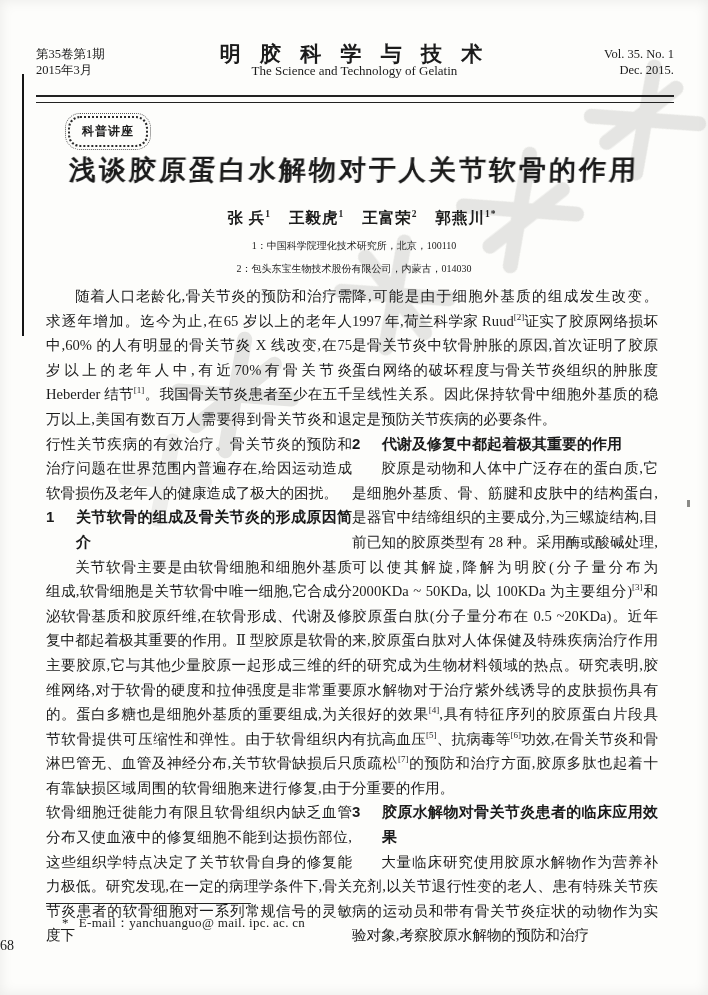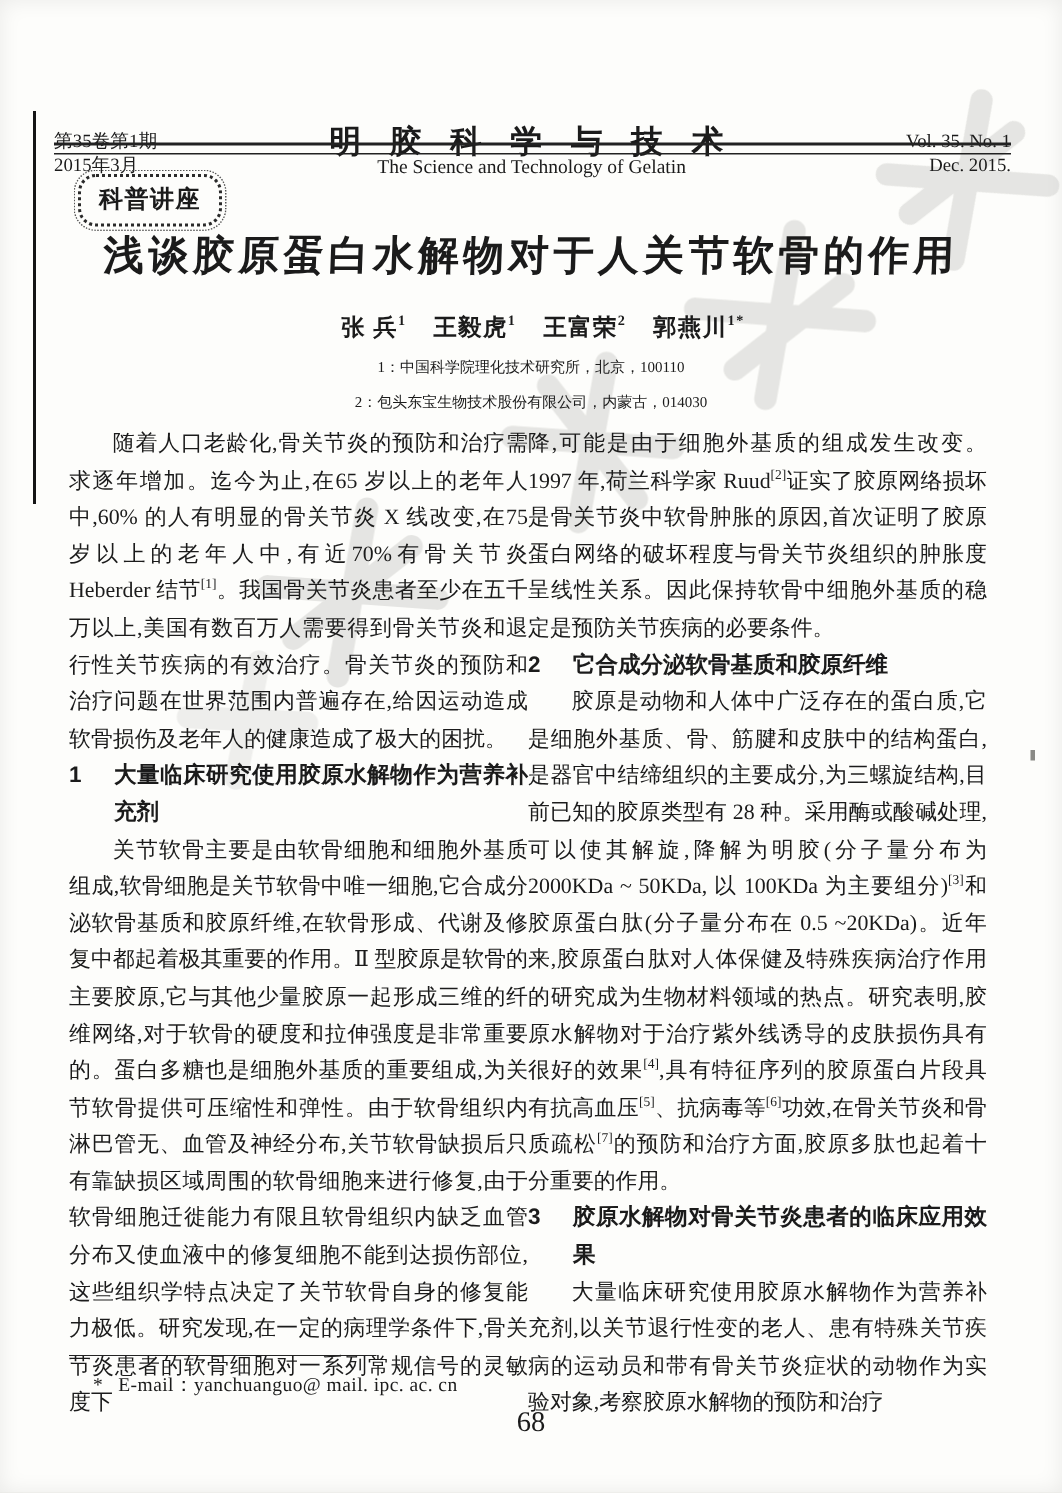--- a/index.html
+++ b/index.html
@@ -8,35 +8,35 @@
     width:708px;height:995px;
     background:#fdfdfb;
     overflow:hidden;
     font-family:"Liberation Serif","DejaVu Serif",serif;
     color:#1b1b1b;
     box-shadow:inset 0 0 14px rgba(0,0,0,.08);
   }
   
   .journal-header{
     position:absolute;left:36px;right:34px;top:46px;
-    display:flex;justify-content:space-between;align-items:center;margin-top:40px;
+    display:flex;justify-content:space-between;align-items:center;
   }
   .jh-left,.jh-right{font-size:12.5px;line-height:16px;white-space:nowrap;}
   .jh-right{text-align:right;}
   .jh-center{text-align:center;flex:1;}
   .jh-cn{font-size:21px;font-weight:bold;letter-spacing:7px;line-height:17px;}
   .jh-en{font-size:13px;line-height:15px;}
   .header-rule{
     position:absolute;left:36px;right:34px;top:95px;height:5px;
     border-top:2px solid #222;border-bottom:1.4px solid #222;
   }
   
   .badge{
-    position:absolute;left:52px;top:116px;
-    font-size:16px;font-weight:bold;letter-spacing:1px;
+    position:absolute;left:68px;top:116px;
+    font-size:12px;font-weight:bold;letter-spacing:1px;
     padding:5px 12px;
     border:2px dotted #2a2a2a;border-radius:12px;
     outline:1px dotted #555;outline-offset:2px;
     background:transparent;
   }
   
   .article-title{
     position:absolute;left:0;right:0;top:152px;
     text-align:center;font-size:27px;font-weight:bold;
     letter-spacing:3px;
@@ -63,21 +63,21 @@
   .col p.noindent{text-indent:0;}
   .col sup{font-size:9px;line-height:0;}
   .sec-head{display:flex;font-weight:bold;font-size:15px;
     font-family:"Liberation Sans","DejaVu Sans",sans-serif;}
   .sec-num{width:2em;flex:0 0 auto;}
   .sec-text{flex:1;}
   
   .footnote-rule{position:absolute;left:46px;top:903px;width:205px;border-top:1.6px solid #222;}
   .footnote{position:absolute;left:62px;top:914px;font-size:13px;letter-spacing:.3px;text-align:center;}
   .footnote .marker{margin-right:10px;}
-  .page-number{position:absolute;left:0;right:0;top:938px;text-align:center;font-size:19px;}
+  .page-number{position:absolute;left:0;right:0;top:938px;font-size:14px;}
   
   .edge-line{position:absolute;left:22px;top:74px;width:2px;height:262px;background:#151515;}
   .tiny-mark{position:absolute;left:687px;top:500px;width:3px;height:7px;background:#8a8a86;}
   .watermark{position:absolute;left:0;top:0;pointer-events:none;}
 </style>
 </head>
 <body>
 
 <div id="page">
 
@@ -127,29 +127,29 @@
   <div class="affiliations" id="affiliations">
       <div>1：中国科学院理化技术研究所，北京，100110</div>
       <div>2：包头东宝生物技术股份有限公司，内蒙古，014030</div>
     </div>
 
   <div class="body-cols">
     <div class="col" id="col-left">
         <p>随着人口老龄化,骨关节炎的预防和治疗需求逐年增加。迄今为止,在65 岁以上的老年人中,60% 的人有明显的骨关节炎 X 线改变,在75 岁以上的老年人中,有近70%有骨关节炎 Heberder 结节<sup>[1]</sup>。我国骨关节炎患者至少在五千万以上,美国有数百万人需要得到骨关节炎和退行性关节疾病的有效治疗。骨关节炎的预防和治疗问题在世界范围内普遍存在,给因运动造成软骨损伤及老年人的健康造成了极大的困扰。</p>
         <div class="sec-head">
           <span class="sec-num">1</span>
-          <span class="sec-text">大量临床研究使用胶原水解物作为营养补充剂</span>
+          <span class="sec-text">关节软骨的组成及骨关节炎的形成原因简介</span>
         </div>
         <p>关节软骨主要是由软骨细胞和细胞外基质组成,软骨细胞是关节软骨中唯一细胞,它合成分泌软骨基质和胶原纤维,在软骨形成、代谢及修复中都起着极其重要的作用。Ⅱ 型胶原是软骨的主要胶原,它与其他少量胶原一起形成三维的纤维网络,对于软骨的硬度和拉伸强度是非常重要的。蛋白多糖也是细胞外基质的重要组成,为关节软骨提供可压缩性和弹性。由于软骨组织内淋巴管无、血管及神经分布,关节软骨缺损后只有靠缺损区域周围的软骨细胞来进行修复,由于软骨细胞迁徙能力有限且软骨组织内缺乏血管分布又使血液中的修复细胞不能到达损伤部位,这些组织学特点决定了关节软骨自身的修复能力极低。研究发现,在一定的病理学条件下,骨关节炎患者的软骨细胞对一系列常规信号的灵敏度下</p>
       </div>
     <div class="col" id="col-right">
         <p class="noindent">降,可能是由于细胞外基质的组成发生改变。1997 年,荷兰科学家 Ruud<sup>[2]</sup>证实了胶原网络损坏是骨关节炎中软骨肿胀的原因,首次证明了胶原蛋白网络的破坏程度与骨关节炎组织的肿胀度呈线性关系。因此保持软骨中细胞外基质的稳定是预防关节疾病的必要条件。</p>
         <div class="sec-head">
           <span class="sec-num">2</span>
-          <span class="sec-text">它合成分泌软骨基质和胶原纤维</span>
+          <span class="sec-text">代谢及修复中都起着极其重要的作用</span>
         </div>
         <p>胶原是动物和人体中广泛存在的蛋白质,它是细胞外基质、骨、筋腱和皮肤中的结构蛋白,是器官中结缔组织的主要成分,为三螺旋结构,目前已知的胶原类型有 28 种。采用酶或酸碱处理,可以使其解旋,降解为明胶(分子量分布为 2000KDa ~ 50KDa, 以 100KDa 为主要组分)<sup>[3]</sup>和胶原蛋白肽(分子量分布在 0.5 ~20KDa)。近年来,胶原蛋白肽对人体保健及特殊疾病治疗作用的研究成为生物材料领域的热点。研究表明,胶原水解物对于治疗紫外线诱导的皮肤损伤具有很好的效果<sup>[4]</sup>,具有特征序列的胶原蛋白片段具有抗高血压<sup>[5]</sup>、抗病毒等<sup>[6]</sup>功效,在骨关节炎和骨质疏松<sup>[7]</sup>的预防和治疗方面,胶原多肽也起着十分重要的作用。</p>
         <div class="sec-head">
           <span class="sec-num">3</span>
           <span class="sec-text">胶原水解物对骨关节炎患者的临床应用效果</span>
         </div>
         <p>大量临床研究使用胶原水解物作为营养补充剂,以关节退行性变的老人、患有特殊关节疾病的运动员和带有骨关节炎症状的动物作为实验对象,考察胶原水解物的预防和治疗</p>
       </div>
   </div>
 

